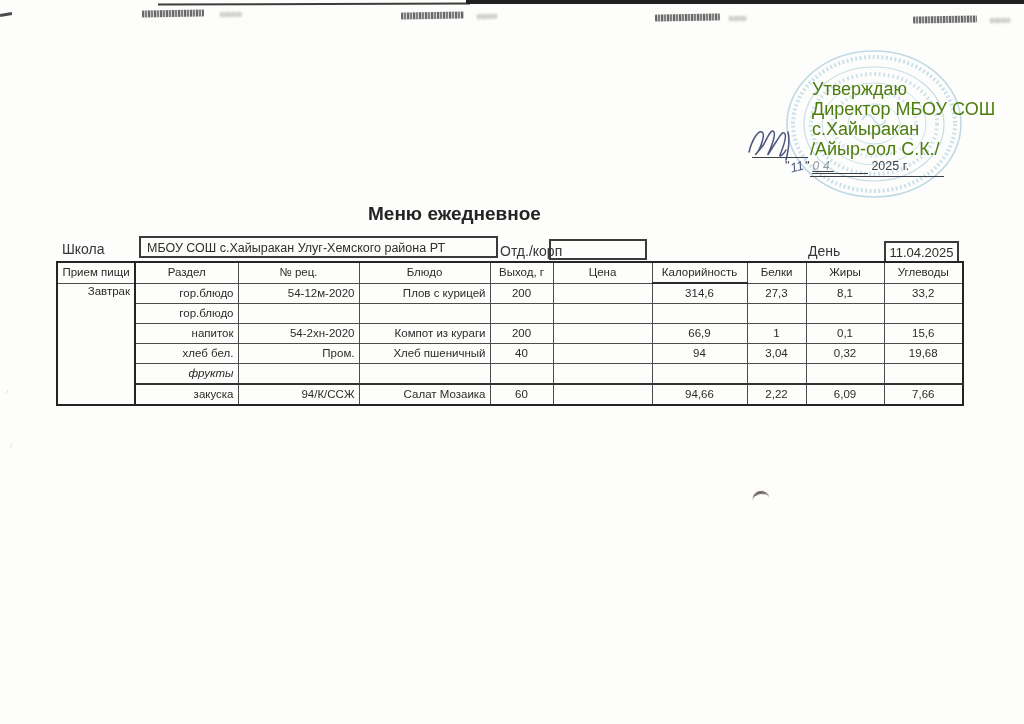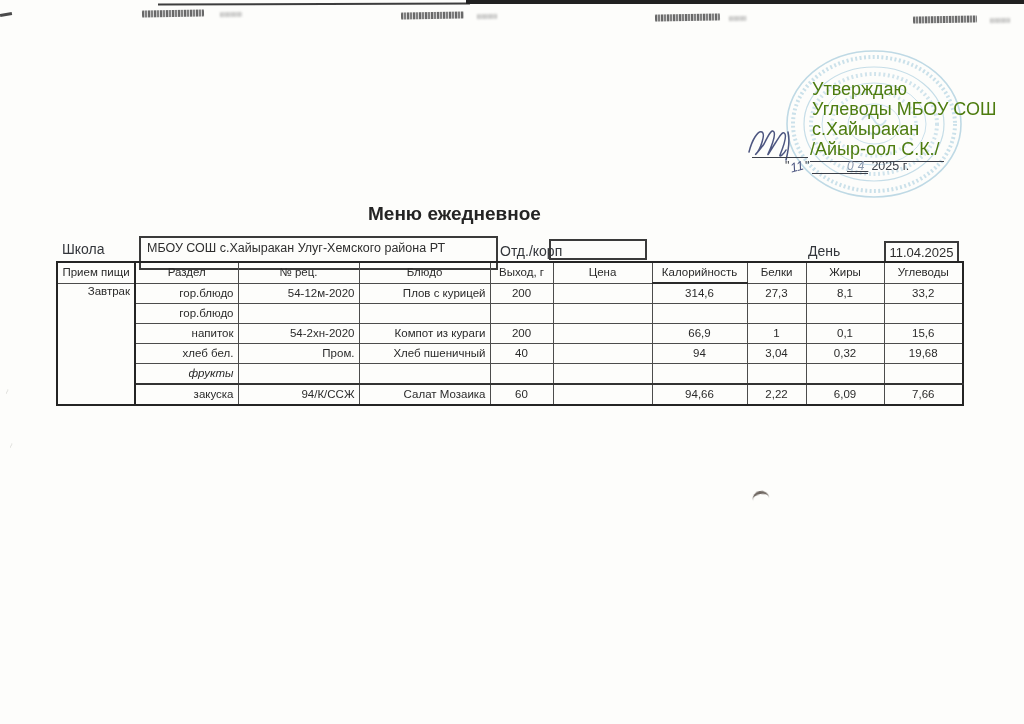--- a/index.html
+++ b/index.html
@@ -24,40 +24,40 @@
   .mid-smudge {
     position:absolute; left:752px; top:491px; width:17px; height:7px;
     border-top:3px solid #6e6660; border-radius:60% 60% 0 0/100% 100% 0 0;
     transform:rotate(-10deg); filter:blur(0.4px);
   }
 
   
   .stamp-svg { position:absolute; left:778px; top:46px; z-index:0; opacity:.95; }
   .appr { position:absolute; font-size:18px; color:#4d7c0f; z-index:2; white-space:nowrap; }
   .appr-name {
-    border-bottom:1.5px solid #3b3f48; padding:0 4px 1px 0; display:inline-block;text-align:center;
+    border-bottom:1.5px solid #3b3f48; padding:0 4px 16px 0; display:inline-block;text-align:center;
   }
   .sig-svg { position:absolute; left:746px; top:120px; z-index:2; }
   .sig-line { position:absolute; left:752px; top:157px; width:56px; height:0; border-bottom:1.5px solid #3b3f48; z-index:2; }
   .date-line { position:absolute; left:785px; top:158px; z-index:2; font-size:12.5px; color:#3b3f48; white-space:nowrap; }
   .hand-day {
     display:inline-block; font-style:italic; color:#4d5680; font-size:13px;
     transform:rotate(-14deg) translateY(1px); margin:0 1px;
   }
   .hand-month-wrap {
     display:inline-block; width:56px; border-bottom:1.5px solid #3b3f48;
-    text-align:right; margin:0 3px;text-decoration:underline;
+    text-align:left; margin:0 3px;text-decoration:underline;
   }
   .hand-month { font-style:italic; color:#8a98ad; font-size:12px; letter-spacing:4px; }
 
   
   .doc-title { position:absolute; left:368px; top:203px; font-size:19px; font-weight:bold; color:#242424; }
   .lbl { position:absolute; font-size:14px; color:#33363b; white-space:nowrap; }
   .fbox { position:absolute; border:2px solid #3a3a3a; background:transparent; box-sizing:border-box; }
-  .school-box { left:139px; top:236px; width:359px; height:34px; line-height:20px; font-size:12.5px; padding-left:6px; }
+  .school-box { left:139px; top:236px; width:359px; height:22px; line-height:20px; font-size:12.5px; padding-left:6px; }
   .dept-box   { left:549px; top:239px; width:98px;  height:21px; }
   .day-box    { left:884px; top:241px; width:75px;  height:22px; line-height:19px; font-size:13px; text-align:center; }
 
   
   .menu-table {
     position:absolute; left:56px; top:261px;
     border-collapse:collapse; table-layout:fixed; width:906px;
     font-size:11.5px; color:#2a2a2a;
   }
   .menu-table th, .menu-table td {
@@ -97,21 +97,21 @@
     <ellipse cx="96" cy="78" rx="81" ry="67" fill="none" stroke="#c9e0ea" stroke-width="4" stroke-dasharray="2 2.4"></ellipse>
     <ellipse cx="96" cy="78" rx="70" ry="57" fill="none" stroke="#c3dce7" stroke-width="1.2"></ellipse>
     <ellipse cx="96" cy="78" rx="63" ry="50" fill="none" stroke="#cfe3ec" stroke-width="4" stroke-dasharray="2 2.6"></ellipse>
     <ellipse cx="96" cy="78" rx="52" ry="41" fill="none" stroke="#c7deea" stroke-width="1"></ellipse>
     <ellipse cx="96" cy="78" rx="42" ry="32" fill="none" stroke="#d3e6ee" stroke-width="3.4" stroke-dasharray="2 3"></ellipse>
     <ellipse cx="96" cy="78" rx="26" ry="20" fill="none" stroke="#c7deea" stroke-width="1"></ellipse>
     <path d="M84,74 q6,-10 12,0 q6,10 12,0 M86,84 q10,8 20,0" fill="none" stroke="#cde2ec" stroke-width="2"></path>
   </svg>
 
   <div class="appr" style="left:812px; top:79px;">Утверждаю</div>
-  <div class="appr" style="left:812px; top:99px;">Углеводы МБОУ СОШ</div>
+  <div class="appr" style="left:812px; top:99px;">Директор МБОУ СОШ</div>
   <div class="appr" style="left:812px; top:119px;">с.Хайыракан</div>
   <div class="appr" style="left:810px; top:139px;"><span class="appr-name">/Айыр-оол С.К./</span></div>
 
   <svg class="sig-svg" width="64" height="44" viewBox="0 0 64 44">
     <path d="M3,32 C6,20 12,10 16,12 C20,14 14,30 10,34 C8,36 14,30 18,24
              C22,16 26,8 28,12 C30,16 24,30 22,34 C21,37 26,28 30,22
              C33,17 37,10 39,14 C41,18 36,30 34,35 C33,38 38,34 40,30
              M42,12 C44,20 42,32 40,40" fill="none" stroke="#4d5680" stroke-width="1.5" stroke-linecap="round"></path>
   </svg>
   <div class="sig-line"></div>

